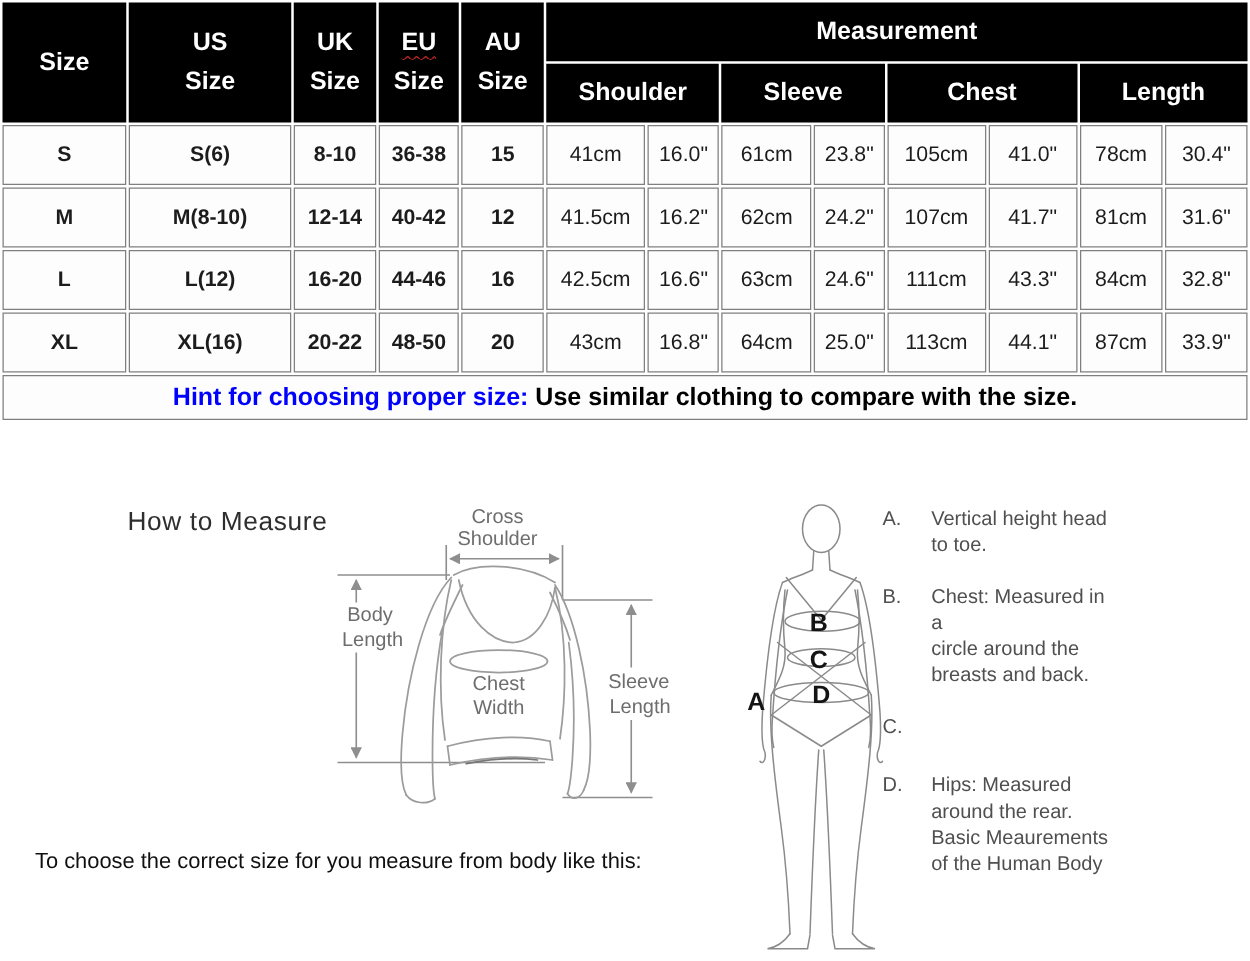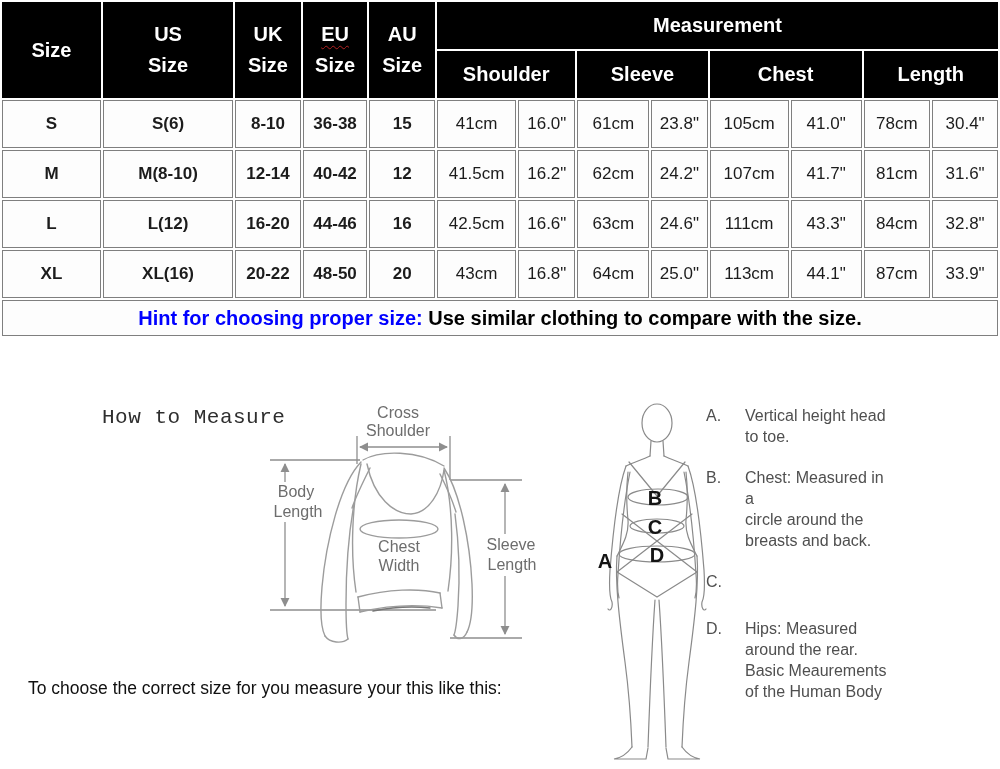--- a/index.html
+++ b/index.html
@@ -35,21 +35,21 @@
     text-decoration:underline;text-decoration-style:wavy;
     text-decoration-color:var(--squiggle);text-decoration-thickness:1px;
     text-underline-offset:4px;
   }
   tr.hint-row td{font-size:20px;font-weight:bold;}
   .hint-label{color:var(--hint_blue);}
   .hint-text{color:#000;}
   
   .measure-title{
     position:absolute;left:102px;top:406px;
-    font-size:21px;color:#2e2e2e;letter-spacing:0.5px;font-family:Liberation Mono, monospace;
+    font-size:21px;color:#2e2e2e;letter-spacing:0.5px;
   }
   .garment-svg{position:absolute;left:258px;top:392px;}
   .body-svg{position:absolute;left:593px;top:392px;}
   .instructions{
     position:absolute;left:706px;top:405px;width:190px;
     font-size:16px;line-height:21px;color:var(--gray_text);
   }
   .instr{display:flex;margin:0;}
   .instr + .instr{margin-top:20px;}
   .instr.gap-lg{margin-top:26px;}
@@ -305,15 +305,15 @@
     </div>
     <div class="instr gap-lg">
       <span class="letter">D.</span>
       <span class="itext">Hips: Measured
 around the rear.
 Basic Meaurements
 of the Human Body</span>
     </div>
   </div>
 
-  <div class="measure-footer">To choose the correct size for you measure your this like this:</div>
+  <div class="measure-footer">To choose the correct size for you measure from body like this:</div>
 
 </div>
 
 </body></html>

